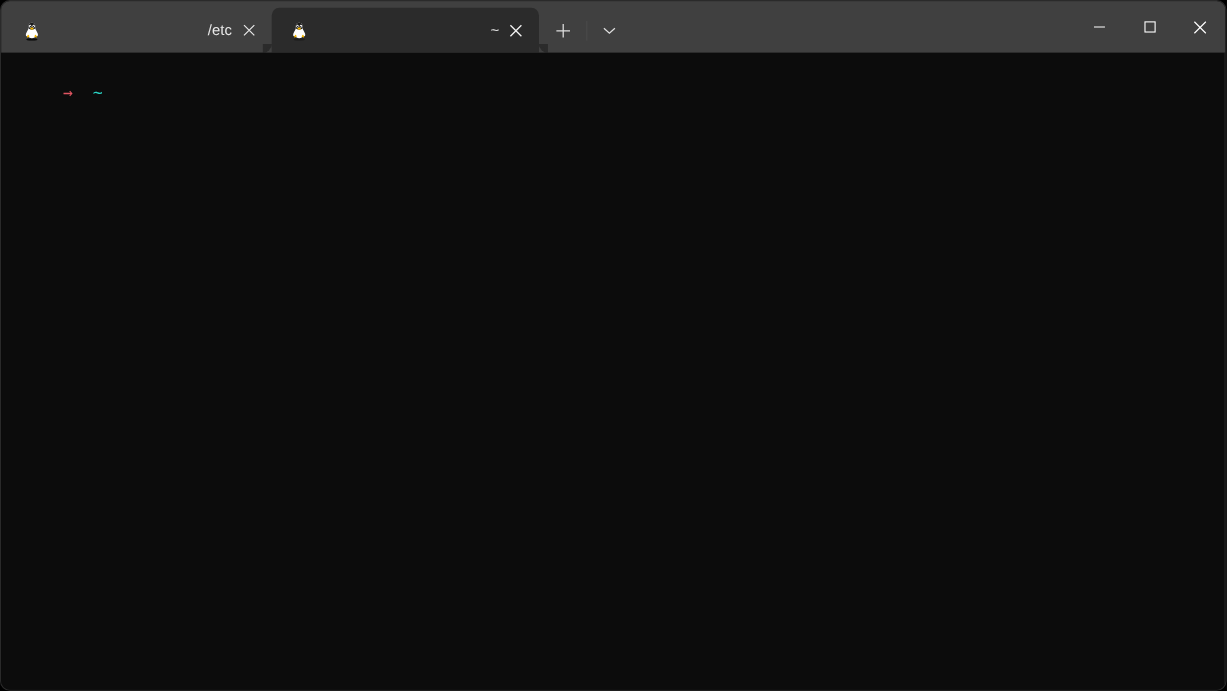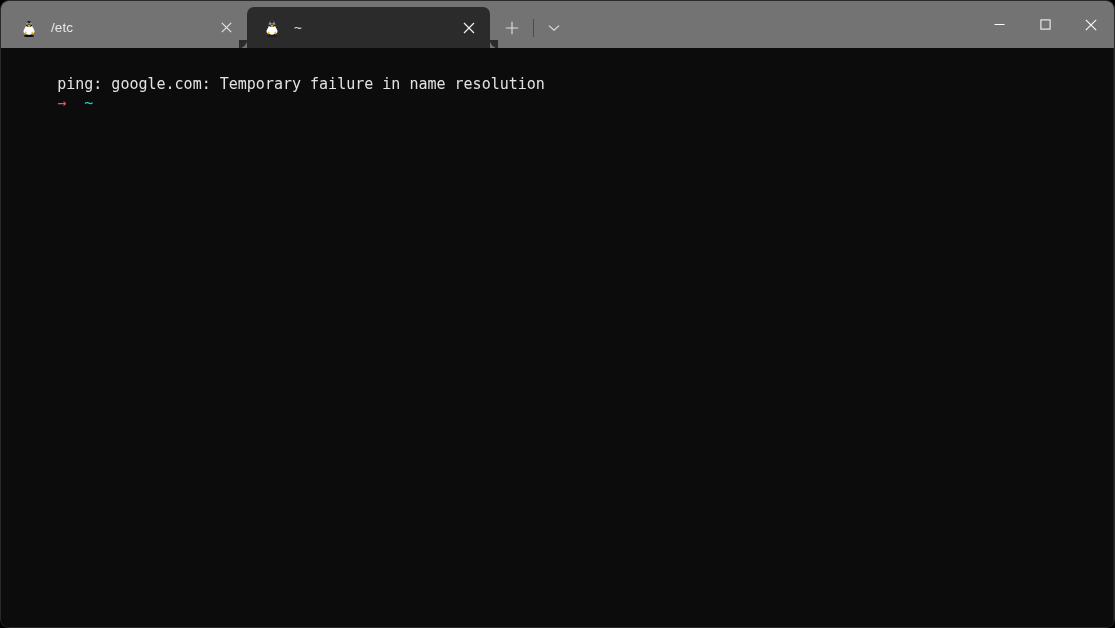--- a/index.html
+++ b/index.html
@@ -28,24 +28,25 @@
     overflow: hidden;
     display: flex;
     flex-direction: column;
   }
 
   
   .titlebar {
     position: relative;
     height: 47px;
     flex: 0 0 47px;
-    background: #737373;
+    background: #404040;
     display: flex;
     align-items: flex-end;
     user-select: none;
+    text-align: right;
   }
 
   .tabstrip {
     display: flex;
     align-items: flex-end;
     height: 47px;
     padding-left: 3px;
   }
 
   .tab {
@@ -268,23 +269,20 @@
         <svg width="12" height="12" viewBox="0 0 12 12">
           <path d="M0.8 0.8 L11.2 11.2 M11.2 0.8 L0.8 11.2" stroke="#ffffff" stroke-width="1.05" fill="none"></path>
         </svg>
       </span>
     </div>
   </div>
 
   <div class="terminal">
 
 
-    <div class="term-line">
-      <span class="tok out-text">ping: google.com: Temporary failure in name resolution</span>
-    </div>
 
     <div class="term-line">
       <span class="tok arrow-err">→</span><span class="tok">  </span><span class="tok path-tilde">~</span>
     </div>
 
     <div class="right-edge"></div>
   </div>
 </div>
 
 </body></html>

